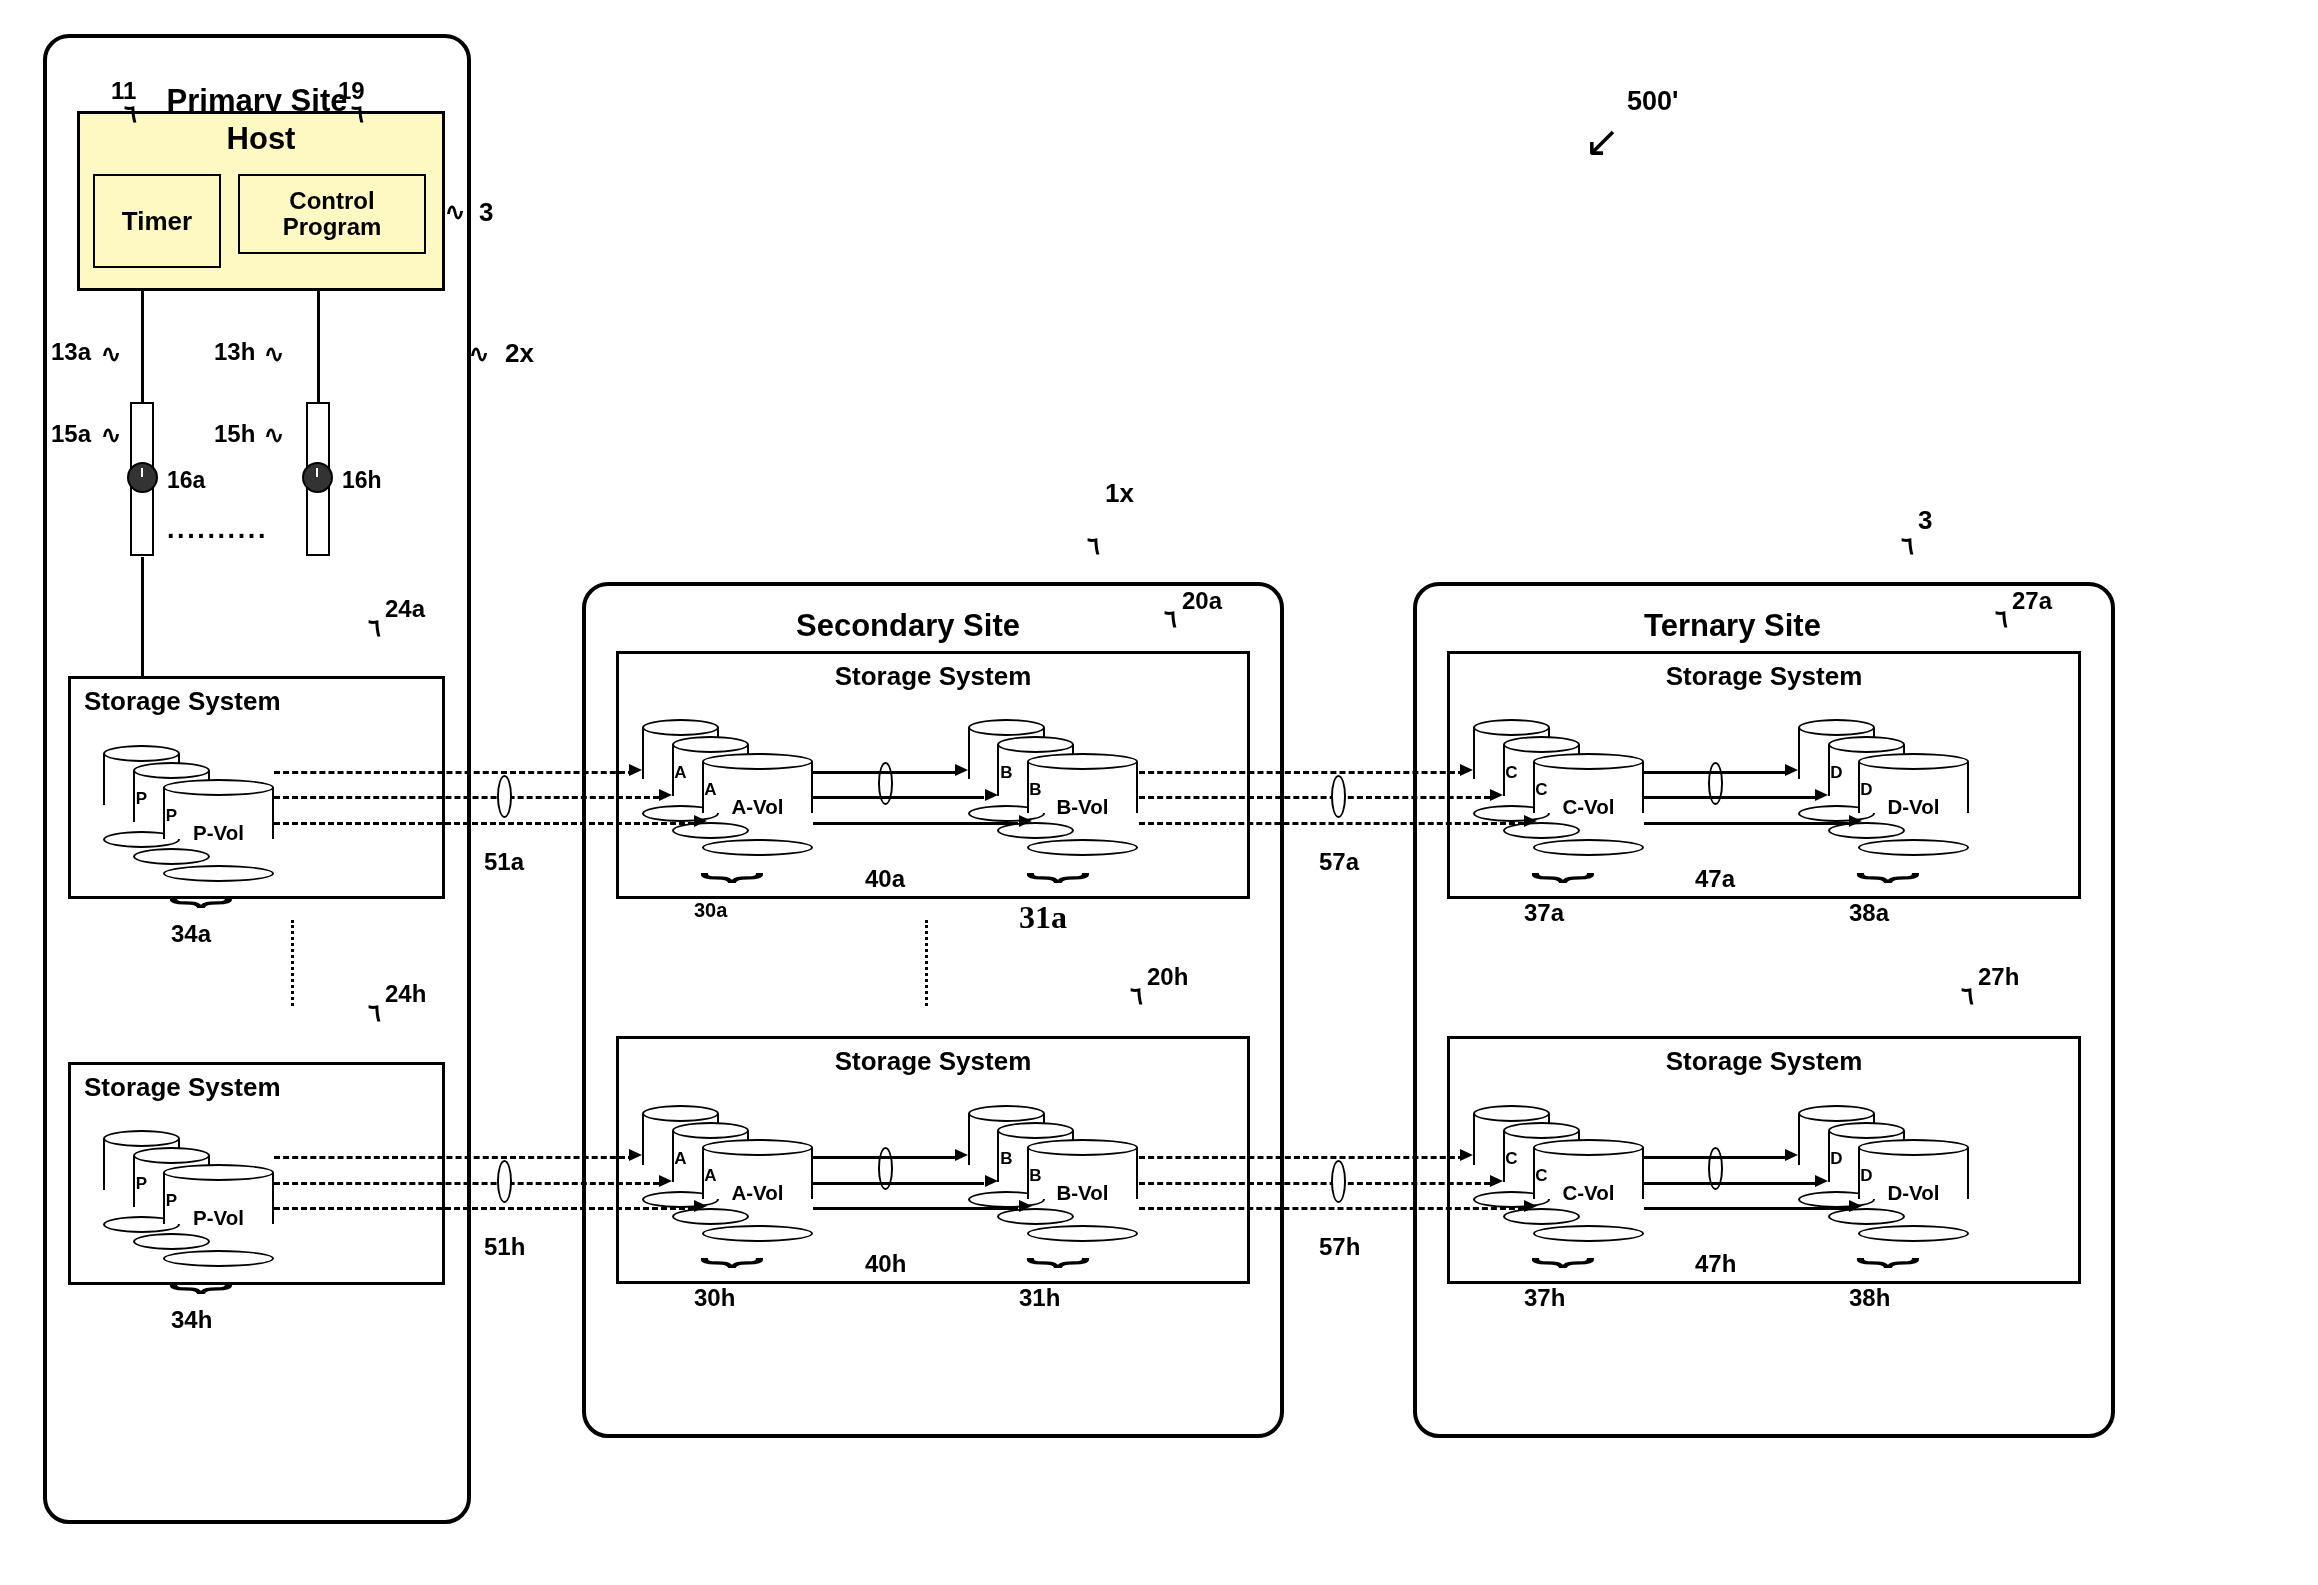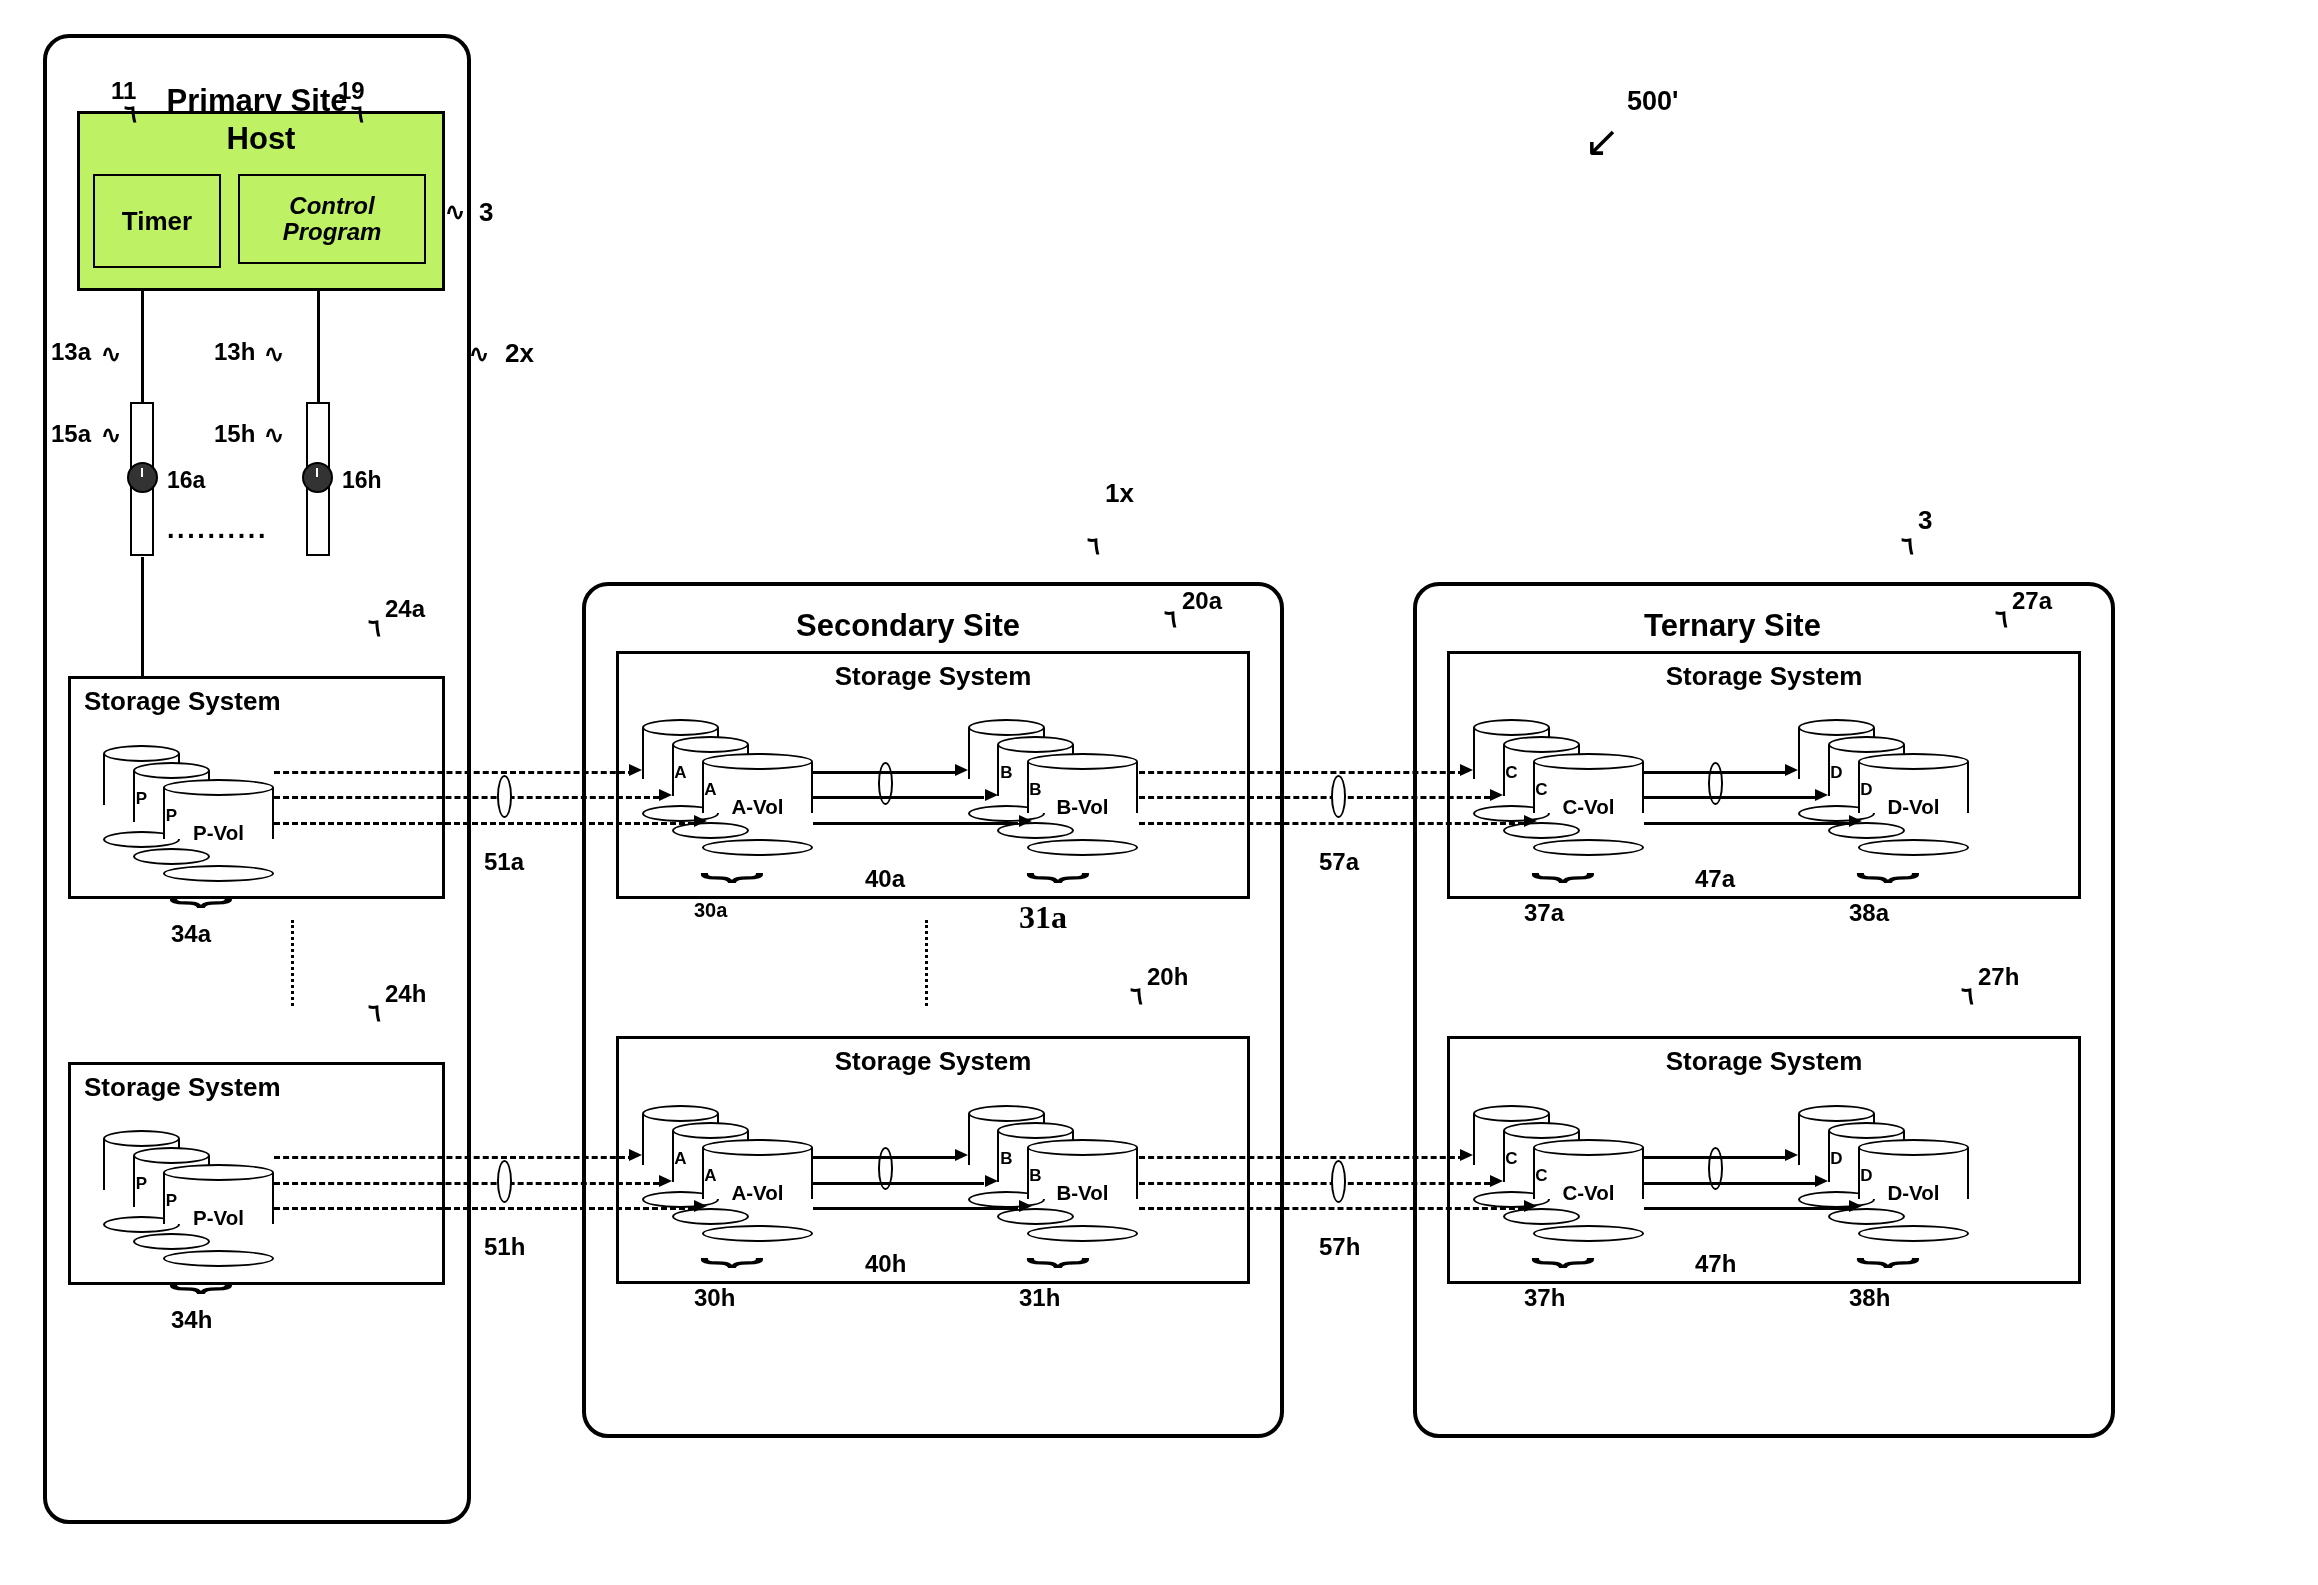--- a/index.html
+++ b/index.html
@@ -23,21 +23,21 @@
       left: 50%;
       transform: translateX(-50%);
       background: #fff;
       padding: 0 8.6px;
       font-size: 31px;
       font-weight: bold;
     }
     .host-box {
       border: 3.4px solid #000;
       position: absolute;
-      background: #bef264;
+      background: #fef9c3;
     }
     .host-title {
       position: absolute;
       top: 6.8px;
       left: 50%;
       transform: translateX(-50%);
       font-size: 31px;
       font-weight: bold;
     }
     .inner-box {
@@ -190,21 +190,21 @@
 
 <div class="site" style="top:34px;left:43px;width:428px;height:1490px;">
   <div class="site-title" style="top:17px;margin-top:28px;">Primary Site</div>
 </div>
 
 <div class="host-box" style="top:111px;left:77px;width:368px;height:180px;">
   <div class="host-title">Host</div>
   <div class="inner-box" style="top:60px;left:13px;width:128px;height:94px;font-size:26px;">
     <span>Timer</span>
   </div>
-  <div class="inner-box" style="top:60px;left:158px;width:188px;height:90px;font-size:24px;line-height:1.1;font-style:italic;">
+  <div class="inner-box" style="top:60px;left:158px;width:188px;height:80px;font-size:24px;line-height:1.1;">
     <span style="white-space:pre-line;">Control
 Program</span>
   </div>
 </div>
 
 <div class="label" style="top:77px;left:111px;font-size:24px;">11</div>
 <div class="label squiggle" style="top:107px;left:124px;">٦</div>
 <div class="label" style="top:77px;left:338px;font-size:24px;">19</div>
 <div class="label squiggle" style="top:107px;left:351px;">٦</div>
 <div class="label squiggle" style="top:205px;left:445px;">∿</div>

